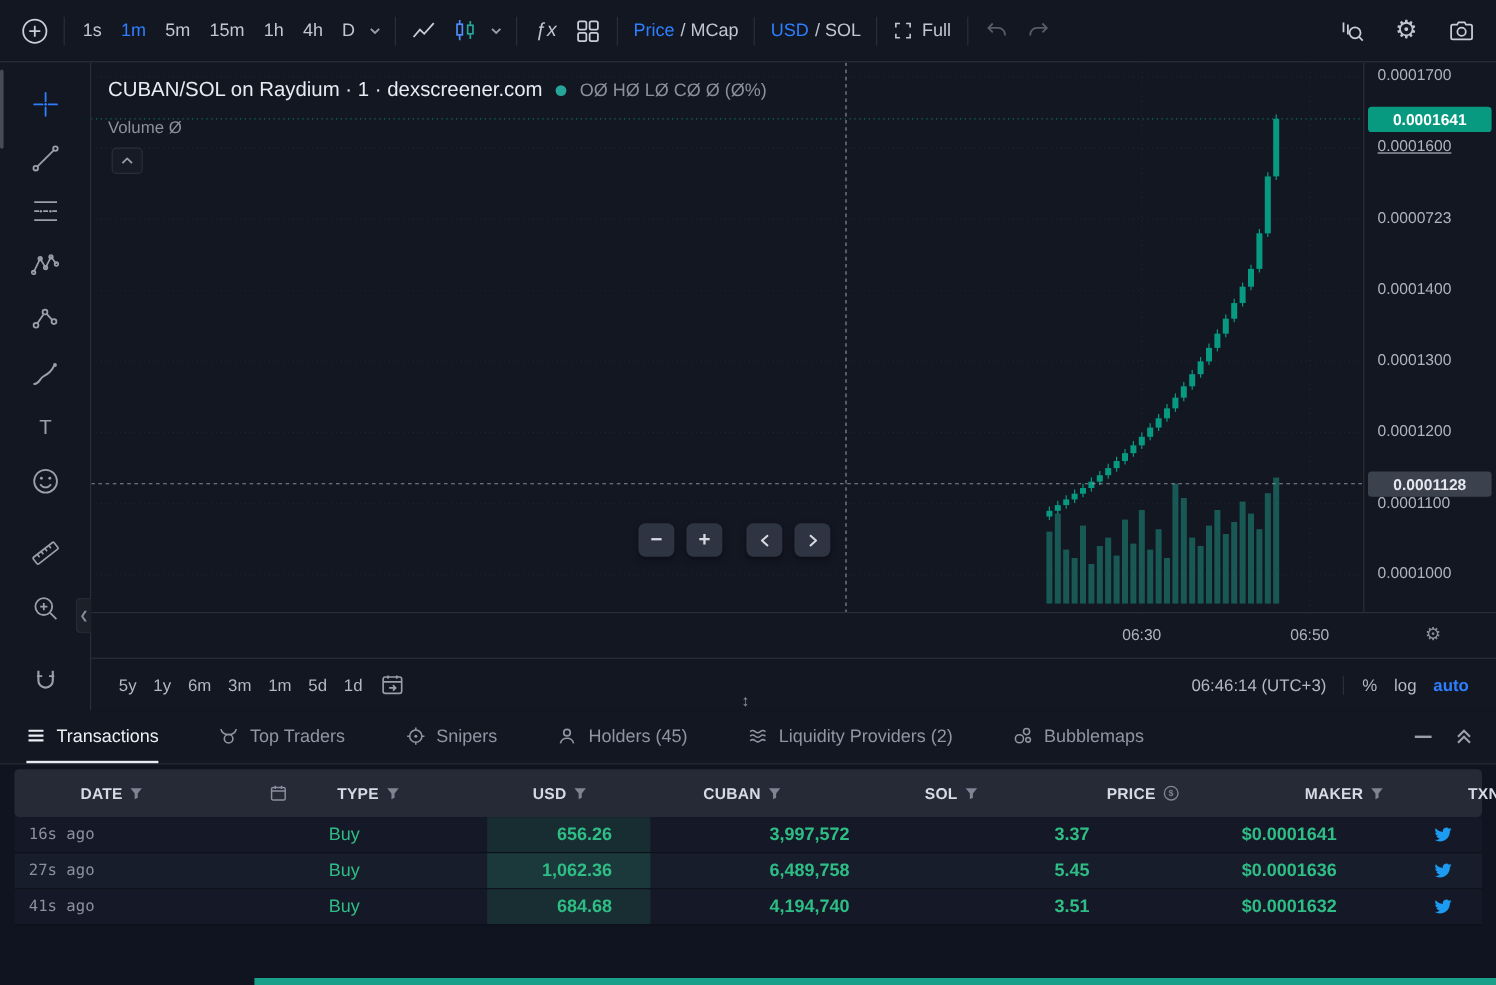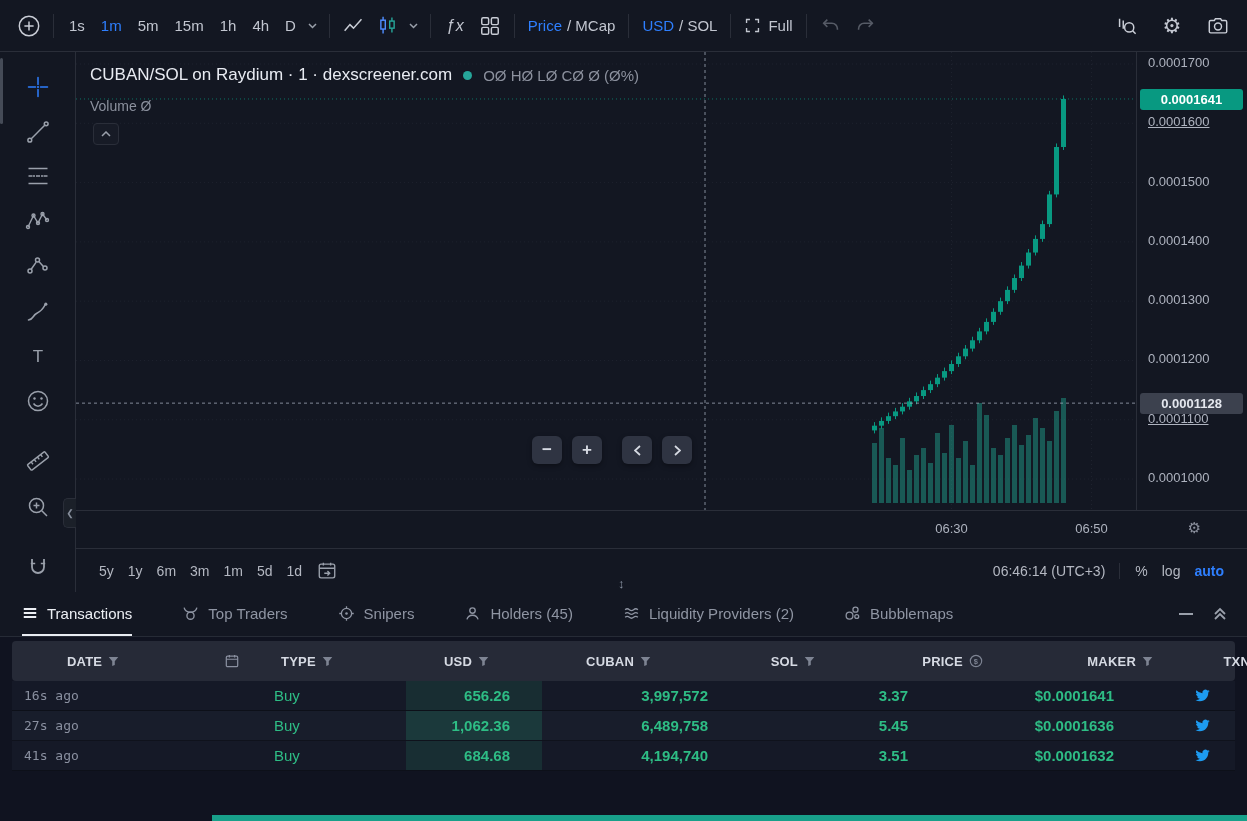--- a/index.html
+++ b/index.html
@@ -427,25 +427,25 @@
   </button>
   <button class="nav-btn" style="left:586px">
     <svg width="7" height="11" viewBox="0 0 7 11" fill="none" stroke="currentColor" stroke-width="1.7">
         <path d="M1 1l5 4.5L1 10"></path>
       </svg>
   </button>
 
   <div class="price-axis">
       <div class="ptick" style="top: 3px;">0.0001700</div>
       <div class="ptick" style="top: 62.29px; text-decoration: underline;">0.0001600</div>
-      <div class="ptick" style="top: 121.58px;">0.0001500</div>
+      <div class="ptick" style="top: 121.58px;">0.0000723</div>
       <div class="ptick" style="top: 180.87px;">0.0001400</div>
       <div class="ptick" style="top: 240.16px;">0.0001300</div>
       <div class="ptick" style="top: 299.45px;">0.0001200</div>
-      <div class="ptick" style="top: 358.74px; text-decoration: underline;">0.0001100</div>
+      <div class="ptick" style="top: 358.74px;">0.0001100</div>
       <div class="ptick" style="top: 418.03px;">0.0001000</div>
       <div class="pbadge current" style="top: 36.9811px;">0.0001641</div>
       <div class="pbadge cross" style="top: 341.139px;">0.0001128</div>
     </div>
 
   <div class="time-axis">
     <span class="axis-gear">⚙</span>
   <span class="ttick" style="left: 851.5px;">06:30</span>
       <span class="ttick" style="left: 991.5px;">06:50</span>
     </div>

